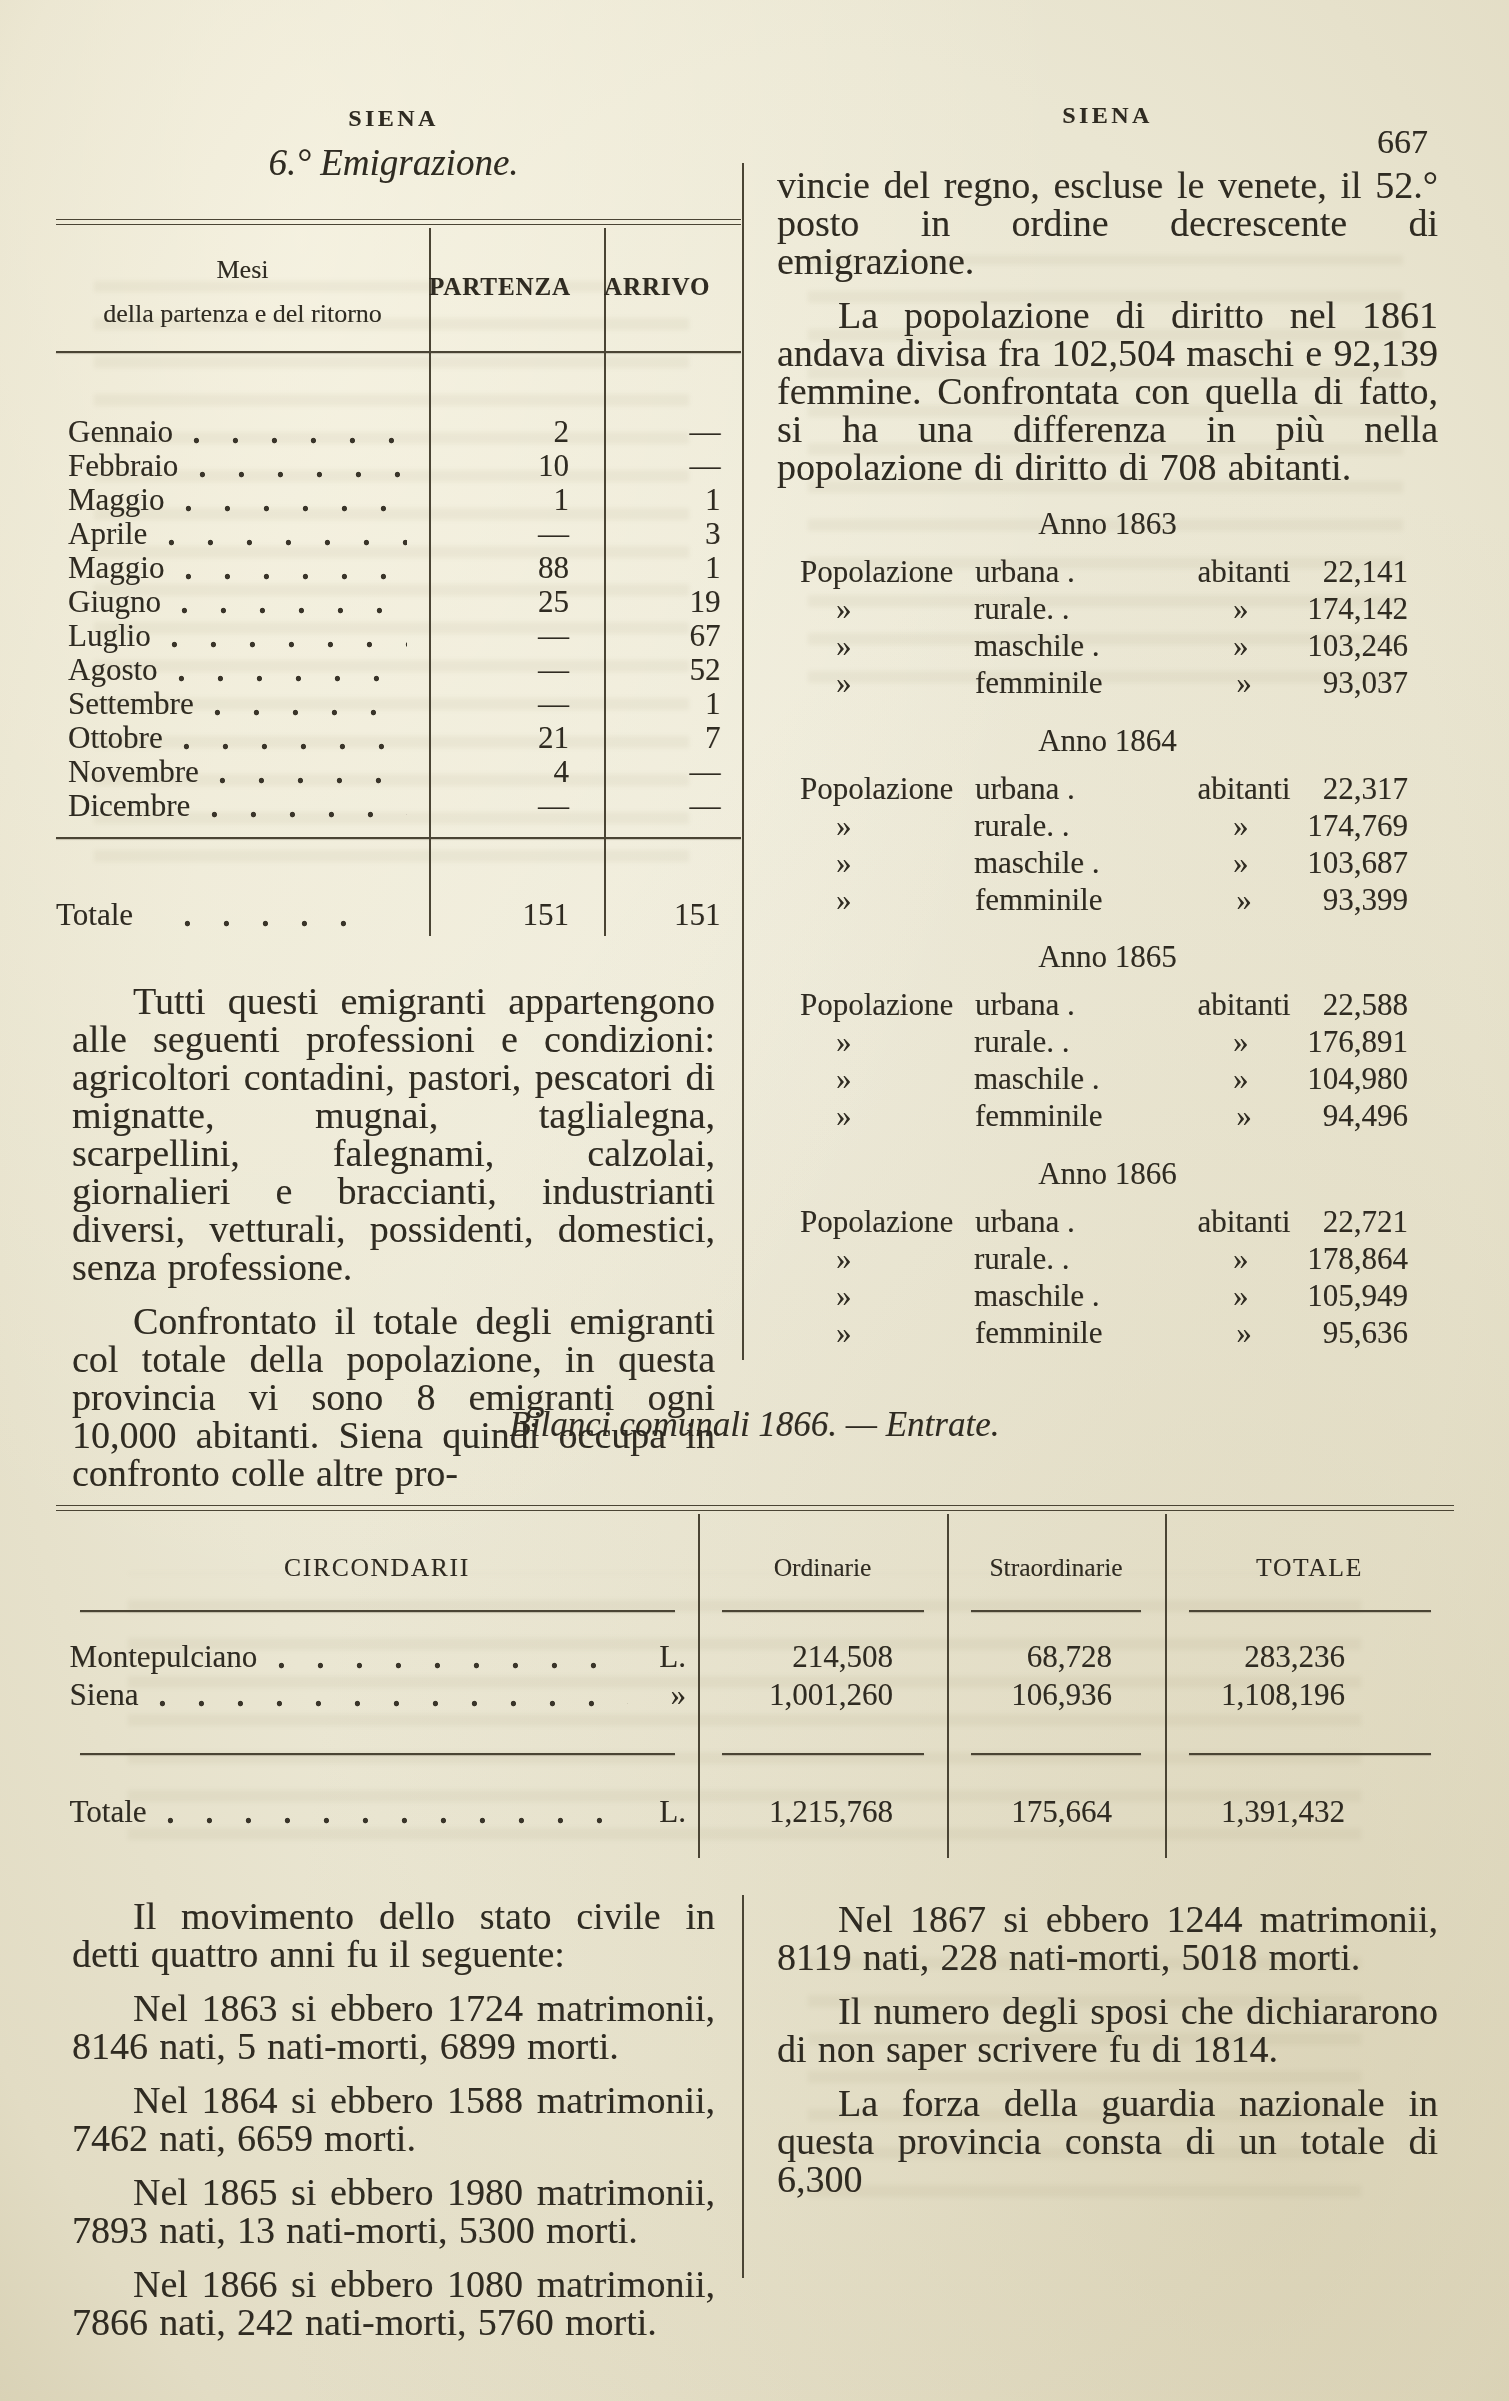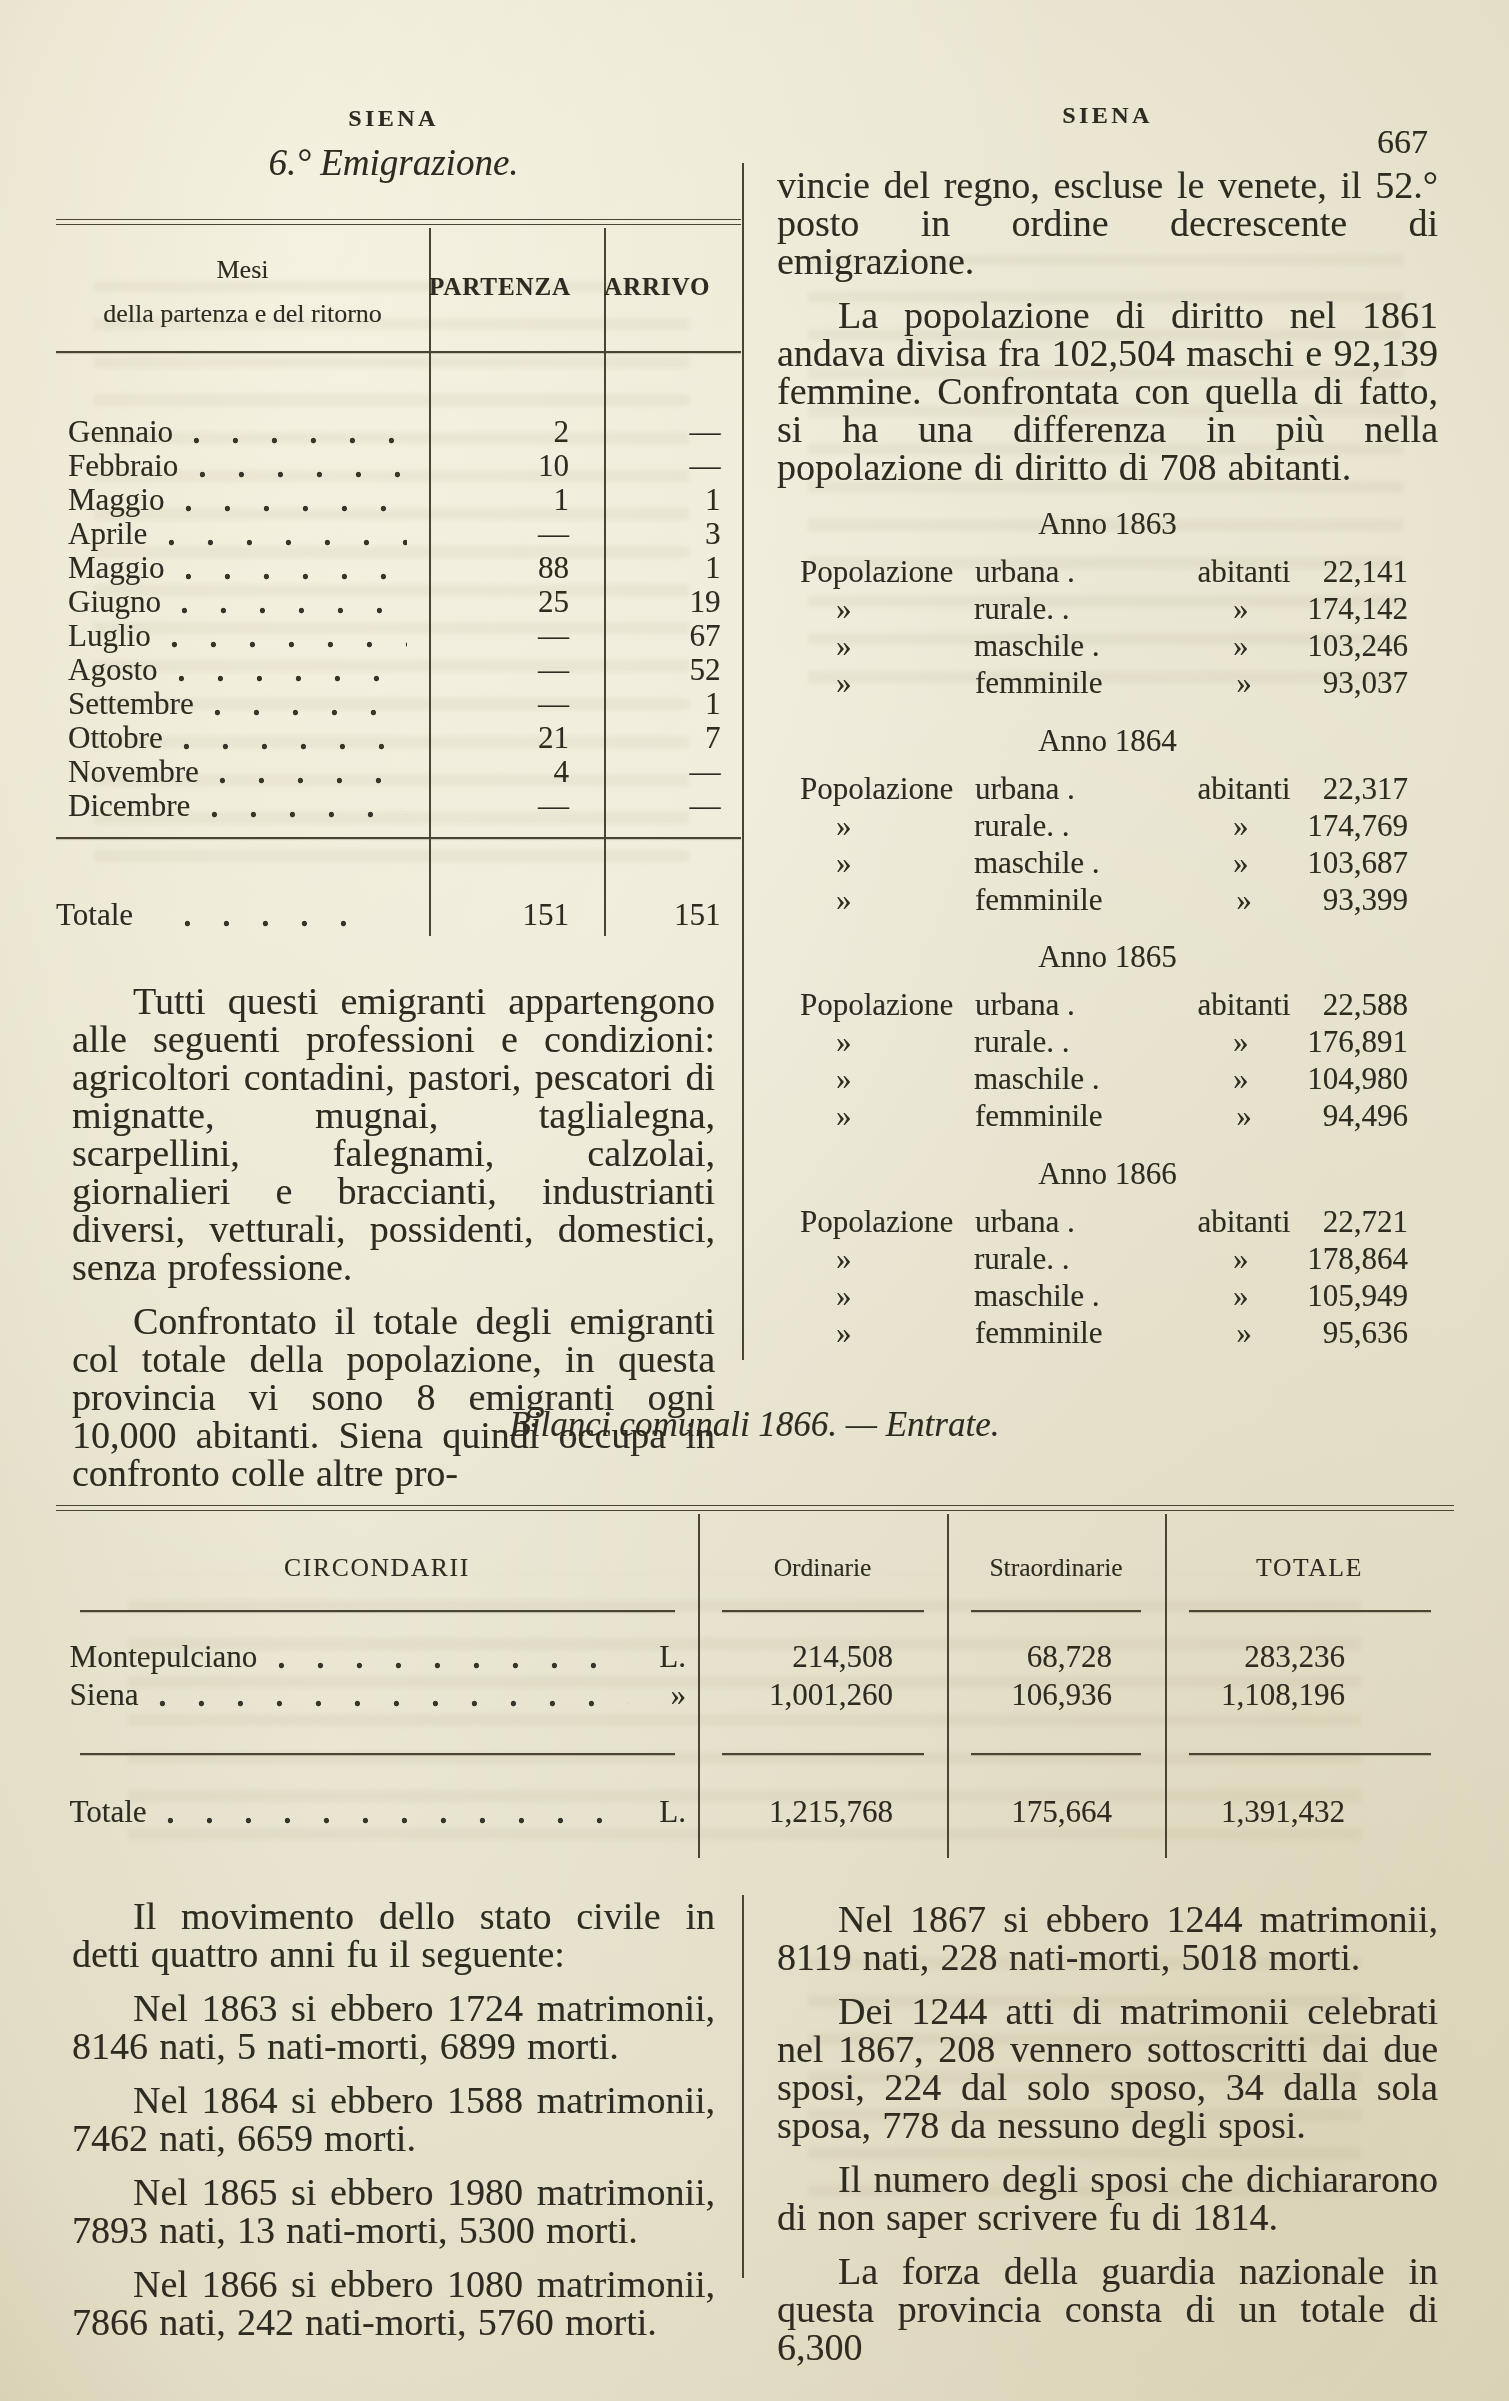--- a/index.html
+++ b/index.html
@@ -385,19 +385,18 @@
   <div class="blk" style="left:56px; top:1881px; width:675px;">
     <p class="para ind">Il movimento dello stato civile in detti quattro anni fu il seguente:</p>
     <p class="para ind">Nel 1863 si ebbero 1724 matrimonii, 8146 nati, 5 nati-morti, 6899 morti.</p>
     <p class="para ind">Nel 1864 si ebbero 1588 matrimonii, 7462 nati, 6659 morti.</p>
     <p class="para ind">Nel 1865 si ebbero 1980 matrimonii, 7893 nati, 13 nati-morti, 5300 morti.</p>
     <p class="para ind">Nel 1866 si ebbero 1080 matrimonii, 7866 nati, 242 nati-morti, 5760 morti.</p>
   </div>
 
   <div class="blk" style="left:761px; top:1884px; width:693px;">
     <p class="para ind">Nel 1867 si ebbero 1244 matrimonii, 8119 nati, 228 nati-morti, 5018 morti.</p>
-    <p class="para ind">Dei 1244 atti di matrimonii celebrati nel 1867, 208 vennero sottoscritti dai due sposi, 224 dal solo sposo, 34 dalla sola sposa, 778 da nessuno degli sposi.</p>
     <p class="para ind">Il numero degli sposi che dichiararono di non saper scrivere fu di 1814.</p>
     <p class="para ind">La forza della guardia nazionale in questa provincia consta di un totale di 6,300</p>
   </div>
 
 </div>
 
 
 </body></html>

